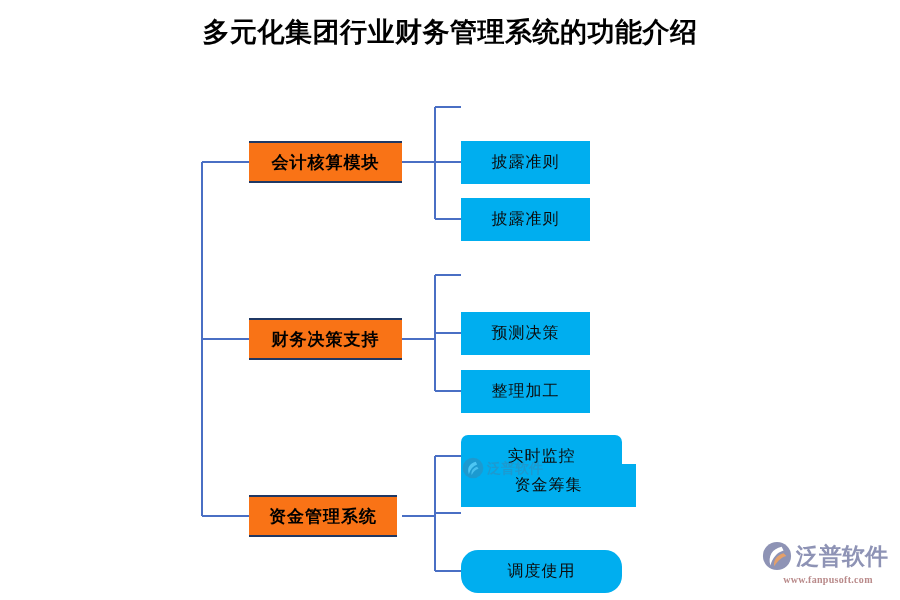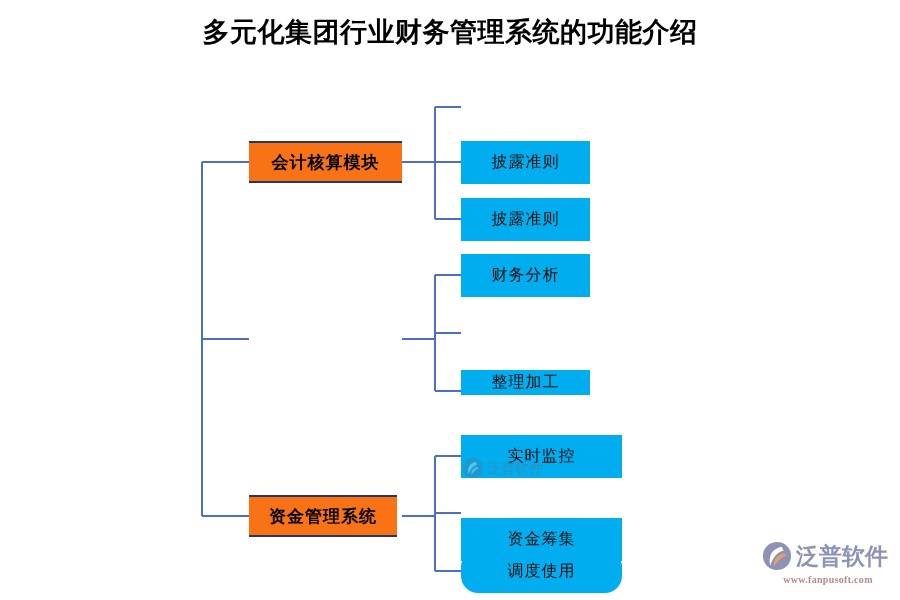--- a/index.html
+++ b/index.html
@@ -173,36 +173,37 @@
       <line x1="402" y1="516" x2="435" y2="516"></line>
       <line x1="435" y1="456" x2="435" y2="571"></line>
       <line x1="435" y1="456" x2="461" y2="456"></line>
       <line x1="435" y1="513" x2="461" y2="513"></line>
       <line x1="435" y1="571" x2="461" y2="571"></line>
     </g>
   </svg>
 
   <div class="node level1" style="left:249px; top:141px; width:153px; height:42px;">会计核算模块</div>
 
+  <div class="node level1" style="left:249px; top:318px; width:153px; height:42px;">财务决策支持</div>
 
   <div class="node level1" style="left:249px; top:495px; width:148px; height:42px;">资金管理系统</div>
 
 
   <div class="node level2" style="left:461px; top:141px; width:129px; height:43px;">披露准则</div>
 
   <div class="node level2" style="left:461px; top:198px; width:129px; height:43px;">披露准则</div>
 
-  <div class="node level2" style="left:461px; top:254px; width:129px; height:43px;">财务分析</div>
-
-
-  <div class="node level2" style="left:461px; top:370px; width:129px; height:25px;">整理加工</div>
-
-  <div class="node level2" style="left:461px; top:435px; width:161px; height:43px;">实时监控</div>
-
-  <div class="node level2" style="left:461px; top:518px; width:161px; height:43px;">资金筹集</div>
+
+  <div class="node level2" style="left:461px; top:312px; width:129px; height:43px;">预测决策</div>
+
+  <div class="node level2" style="left:461px; top:370px; width:129px; height:43px;">整理加工</div>
+
+  <div class="node level2" style="left:461px; top:435px; width:161px; height:43px;border-radius:7px;">实时监控</div>
+
+  <div class="node level2" style="left:461px; top:464px; width:175px; height:43px;">资金筹集</div>
 
   <div class="node level2" style="left:461px; top:550px; width:161px; height:43px;border-radius:17px;">调度使用</div>
 
   <div class="watermark">
     <svg class="wm-mark" viewBox="0 0 32 32" xmlns="http://www.w3.org/2000/svg">
       <circle cx="16" cy="16" r="15" fill="#5f6d8c"></circle>
       <path d="M20 7 C11 9, 7 16, 10 25 C12 18, 16 13, 22 11 Z" fill="#ffffff"></path>
       <path d="M22 14 C16 16, 13 20, 14 26 C17 21, 20 18, 24 17 Z" fill="#e8e8ee"></path>
     </svg>
     <span class="wm-text">泛普软件</span>

